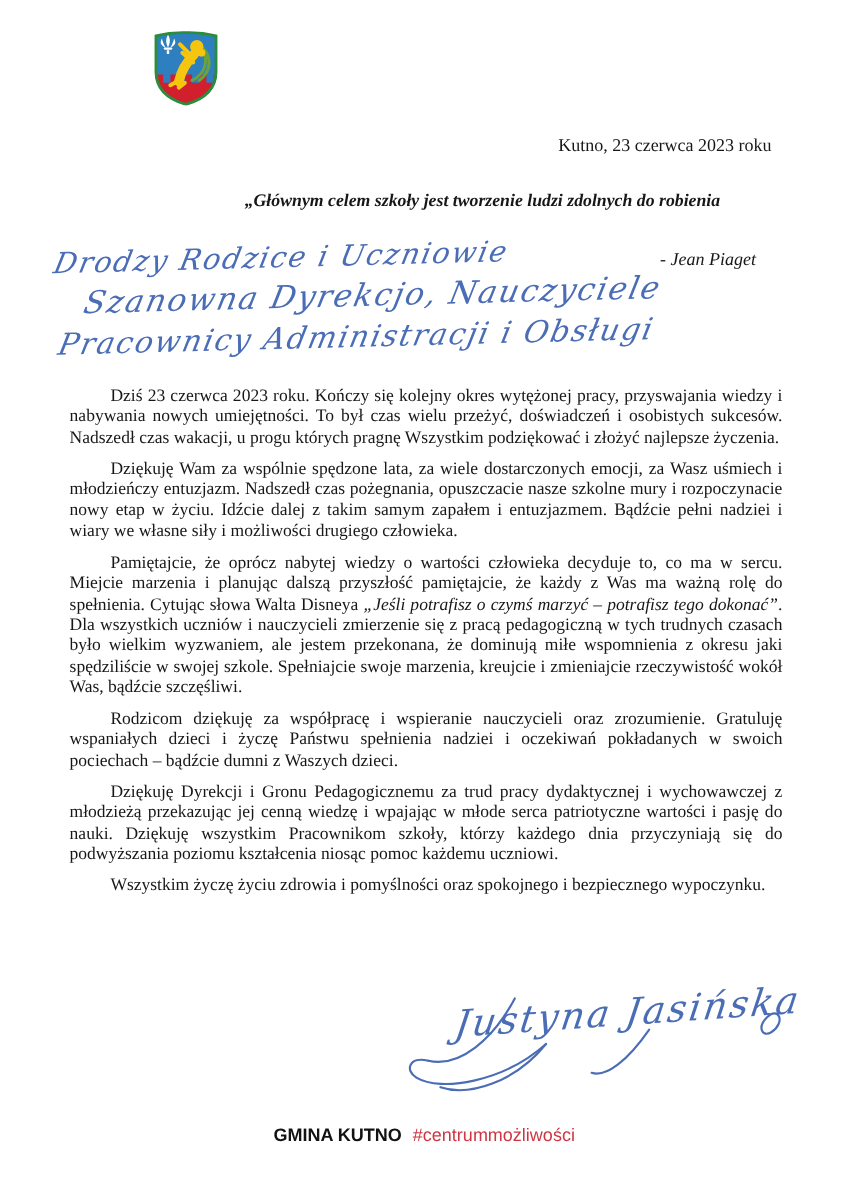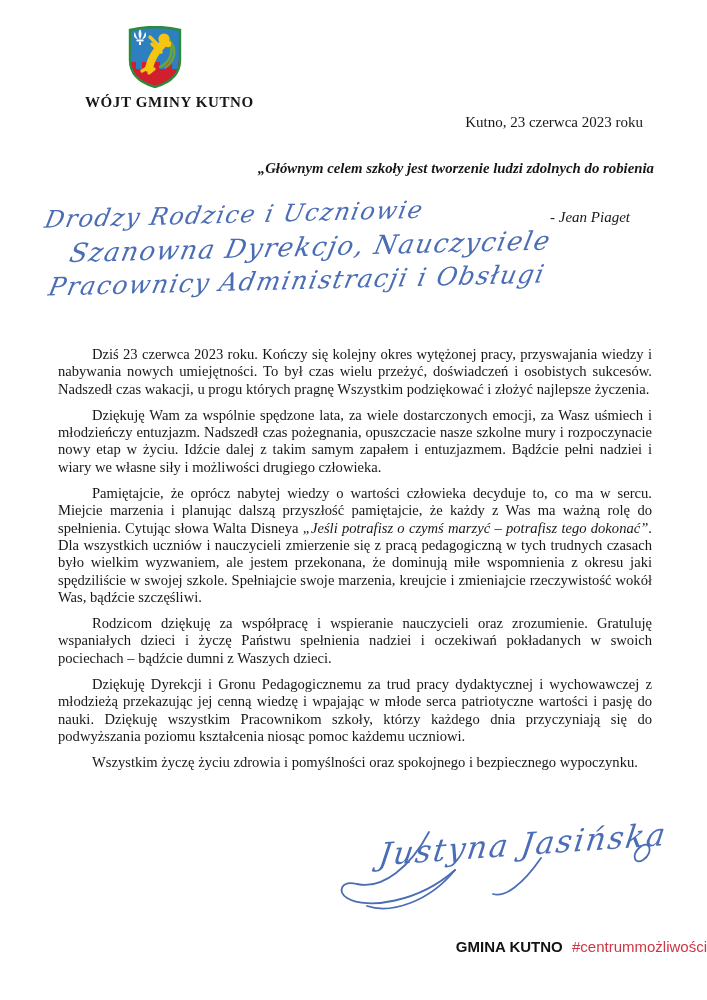--- a/index.html
+++ b/index.html
@@ -6,43 +6,43 @@
   .page{
     position:relative;width:707px;height:1000px;background:#ffffff;
     font-family:"Liberation Serif",serif;color:#171717;overflow:hidden;
     margin:0 auto;
   }
   
   .crest{position:absolute;left:127px;top:26px;width:56px;height:62px;}
   .sender{position:absolute;left:85px;top:94px;font-size:15px;font-weight:bold;letter-spacing:.6px;}
   .dateline{position:absolute;top:114px;right:64px;font-size:15px;}
   
-  .quote{position:absolute;left:150px;right:53px;top:158px;text-align:right;
+  .quote{position:absolute;left:150px;right:53px;top:158px;text-align:center;
          font-weight:bold;font-style:italic;font-size:14.8px;line-height:20px;}
   .attribution{position:absolute;right:77px;top:209px;font-weight:normal;font-style:italic;font-size:15px;}
   
   .hand{position:absolute;left:46px;top:196px;font-family:"DejaVu Serif",serif;
         font-style:italic;font-size:24px;line-height:34px;letter-spacing:1.5px;
         transform:rotate(-1.5deg);white-space:nowrap;}
   .hand .hl{transform:skewX(-13deg);}
   .hand .l2{margin-left:24px;font-size:26px;}
   .hand .l3{margin-left:2px;font-size:25px;}
   
   .body-text{position:absolute;left:58px;top:322px;width:594px;
-             font-size:14.6px;line-height:17.3px;text-align:justify;margin-top:24px;}
+             font-size:14.6px;line-height:17.3px;text-align:justify;}
   .para{margin:0 0 9px 0;text-indent:34px;}
   .para em{font-style:italic;}
   
   .sig{position:absolute;left:333px;top:818px;width:340px;height:105px;}
   .sig-name{position:absolute;left:46px;top:8px;font-family:"DejaVu Serif",serif;
             font-style:italic;font-size:31px;letter-spacing:2px;white-space:nowrap;
             transform:rotate(-4deg) skewX(-12deg);}
   .sig-flourish{position:absolute;left:0;top:0;}
   
-  .footer{position:absolute;left:0;right:0;top:938px;text-align:right;
+  .footer{position:absolute;left:0;right:0;top:938px;text-align:center;
           font-family:"Liberation Sans",sans-serif;font-size:15px;}
   .footer .brand{font-weight:bold;color:#121212;}
   .footer .tag{margin-left:5px;}
 </style>
 </head>
 <body>
 
 <div class="page">
 
   <div class="crest">
@@ -71,21 +71,20 @@
         <path d="M8,6 C6,9 6.7,12 11,13.5 C9.2,10.5 8.3,8 8,6 Z"></path>
         <path d="M18,6 C20,9 19.3,12 15,13.5 C16.8,10.5 17.7,8 18,6 Z"></path>
         <rect x="9.4" y="13.6" width="7.2" height="1.8" rx="0.9"></rect>
         <path d="M12,15.8 h2 v3.2 h-2 z"></path>
       </g>
 
       <path d="M3,4 C11,2 19,1 28,1 C37,1 45,2 53,4 L53,34 C53,49 42,57 28,61 C14,57 3,49 3,34 Z" fill="none" stroke-width="2.4" stroke="#2a8c3c"></path>
     </svg>
   </div>
 
-  <div class="sender">WÓJT GMINY KUTNO</div>
   <div class="dateline">Kutno, 23 czerwca 2023 roku</div>
 
   <div class="quote">
     <div>„Głównym celem szkoły jest tworzenie ludzi zdolnych do robienia</div>
   </div>
   <div class="attribution">- Jean Piaget</div>
 
   <div class="hand" style="color: rgb(74, 109, 182);">
     <div class="hl l1">Drodzy Rodzice i Uczniowie</div>
     <div class="hl l2">Szanowna Dyrekcjo, Nauczyciele</div>

